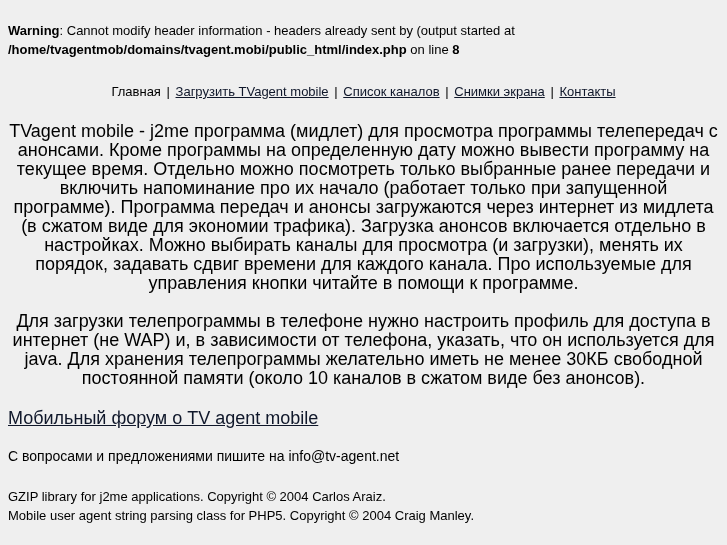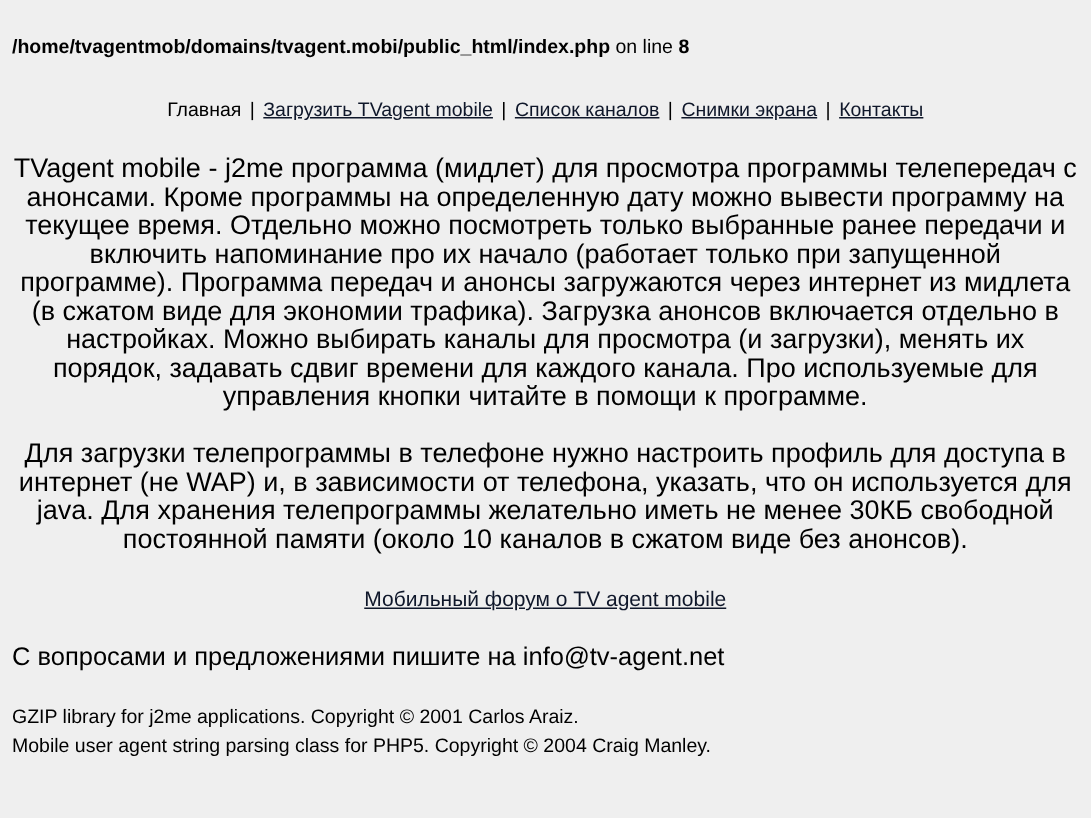--- a/index.html
+++ b/index.html
@@ -61,45 +61,45 @@
     text-align: center;
     max-width: 716px;
   }
   .para-first {
     margin-top: 21px;
   }
 
   .forum-line {
     margin: 21px 0 0 0;
     line-height: 19px;
-    font-size: 14px;
-    text-align: center;
+    font-size: 18px;
   }
   .contact-line {
     margin: 19px 0 0 0;
     line-height: 19px;
-    font-size: 17px;
+    font-size: 14px;
   }
 
   
   .footer {
     margin: 21px 0 0 0;
     line-height: 19px;
     font-size: 13px;
   }
   .footer div {
     line-height: 19px;
   }
 </style>
 </head>
 <body>
 
 <div class="page">
 
   <div class="php-warning">
+    <div><b>Warning</b><span>: Cannot modify header information - headers already sent by (output started at</span></div>
     <div><b>/home/tvagentmob/domains/tvagent.mobi/public_html/index.php</b><span> on line </span><b>8</b></div>
   </div>
 
   <div class="nav">
     <span class="current">Главная</span>
     <span class="sep">|</span>
     <a href="#">Загрузить TVagent mobile</a>
     <span class="sep">|</span>
     <a href="#">Список каналов</a>
     <span class="sep">|</span>
@@ -112,17 +112,17 @@
 
   <p class="para">Для загрузки телепрограммы в телефоне нужно настроить профиль для доступа в интернет (не WAP) и, в зависимости от телефона, указать, что он используется для java. Для хранения телепрограммы желательно иметь не менее 30КБ свободной постоянной памяти (около 10 каналов в сжатом виде без анонсов).</p>
 
   <div class="forum-line">
     <a href="#">Мобильный форум о TV agent mobile</a>
   </div>
 
   <div class="contact-line">С вопросами и предложениями пишите на info@tv-agent.net</div>
 
   <div class="footer">
-    <div>GZIP library for j2me applications. Copyright © 2001 Carlos Araiz.</div>
+    <div>GZIP library for j2me applications. Copyright © 2004 Carlos Araiz.</div>
     <div>Mobile user agent string parsing class for PHP5. Copyright © 2004 Craig Manley.</div>
   </div>
 
 </div>
 
 </body></html>

